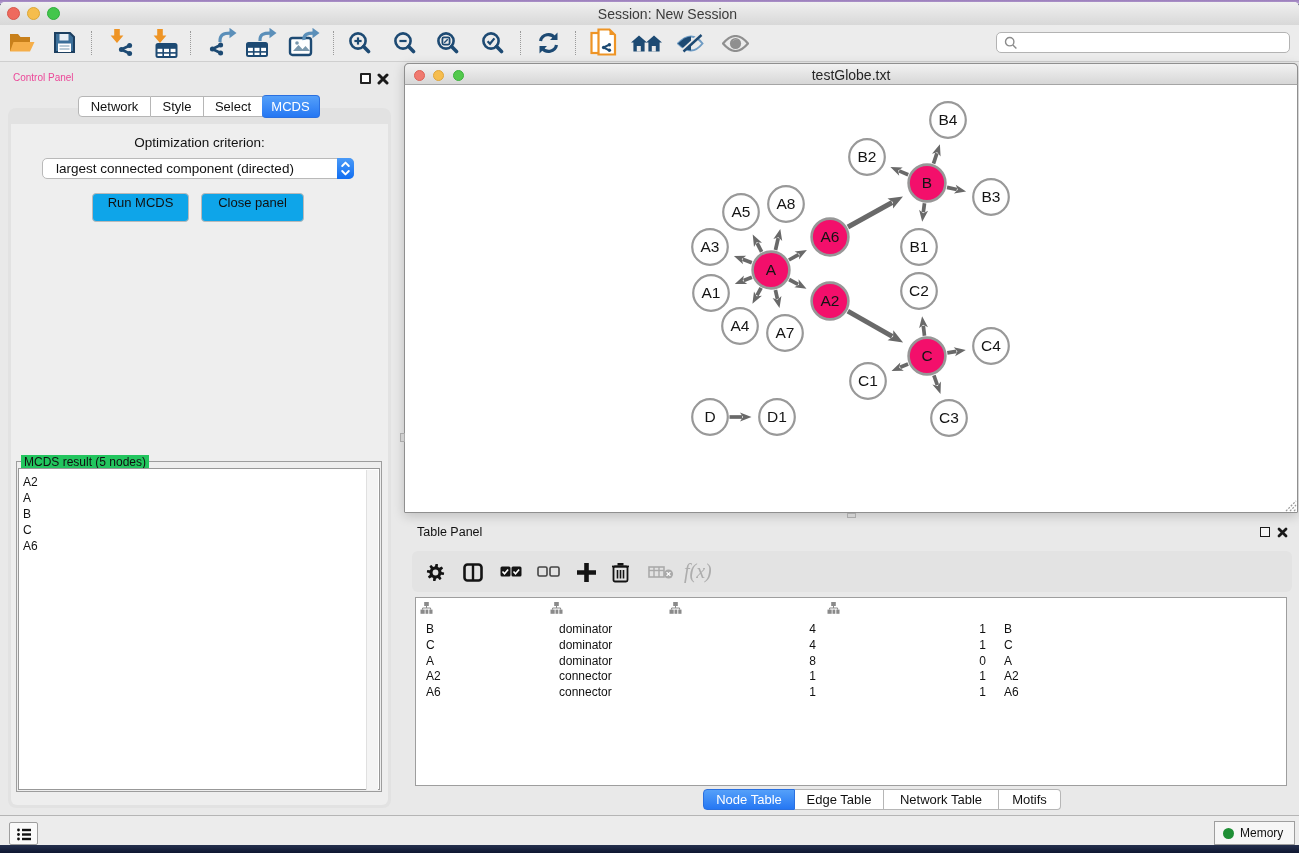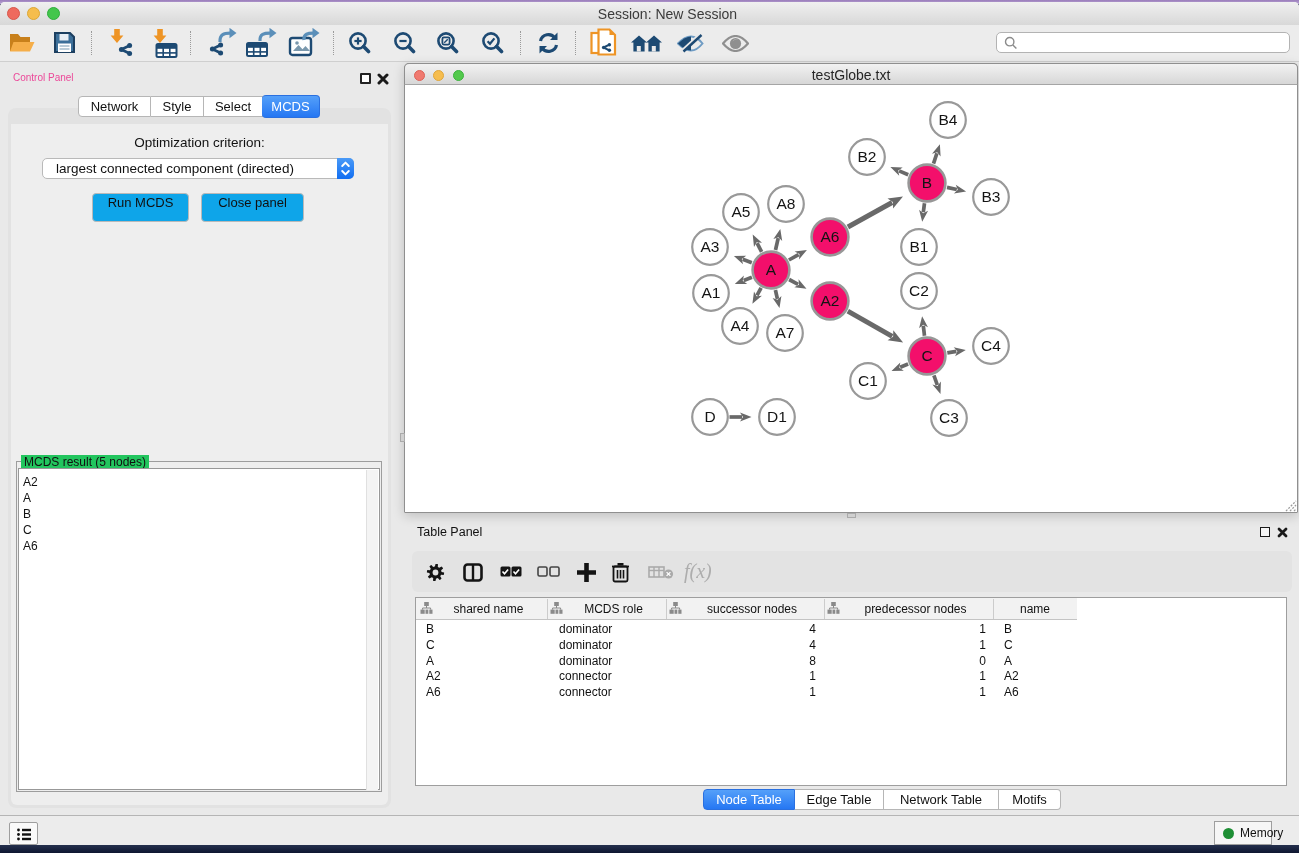--- a/index.html
+++ b/index.html
@@ -79,21 +79,21 @@
   display:flex; align-items:center; justify-content:center; }
 #bottomtabs div:first-child { border-radius:4px 0 0 4px; border-left:1px solid #b6b6b6; }
 #bottomtabs div:last-child { border-radius:0 4px 4px 0; }
 #bottomtabs div.sel { background:linear-gradient(180deg,#55a0f9,#2577f3); color:#fff; border-color:#2a70e0; }
 
 
 #statusbar { left:0; top:815px; width:1299px; height:30px; background:#ececec;
   border-top:1px solid #b5b5b5; }
 #listbtn { left:9px; top:822px; width:29px; height:23px; background:#fafafa;
   border:1px solid #9e9e9e; border-radius:2px; }
-#membtn { left:1214px; top:821px; width:58px; height:24px; background:#f6f6f6;
+#membtn { left:1214px; top:821px; width:81px; height:24px; background:#f6f6f6;
   border:1px solid #9e9e9e; font-size:12px; color:#111; }
 #membtn .dot { position:absolute; left:8px; top:6px; width:11px; height:11px; border-radius:50%;
   background:#1e8f35; }
 #membtn .t { position:absolute; left:25px; top:4px; }
 </style></head><body>
 <div id="deskTop" class="abs"></div>
 <div id="app" class="abs"></div>
 <div id="deskBottom" class="abs"></div>
 
 <div id="titlebar" class="abs">
@@ -293,31 +293,20 @@
 <svg style="position:absolute;left:648px;top:566px" width="26" height="13" viewBox="0 0 26 13">
     <rect x="1" y="1" width="15" height="10" fill="none" stroke="#aaa" stroke-width="1.6"></rect>
     <line x1="1" y1="4.5" x2="16" y2="4.5" stroke="#aaa" stroke-width="1.4"></line>
     <line x1="6" y1="1" x2="6" y2="11" stroke="#aaa" stroke-width="1.4"></line>
     <line x1="11" y1="1" x2="11" y2="11" stroke="#aaa" stroke-width="1.4"></line>
     <circle cx="20.5" cy="8" r="4.6" fill="#aaa"></circle>
     <path d="M18.6 6.1 l3.8 3.8 M22.4 6.1 l-3.8 3.8" stroke="#fff" stroke-width="1.3"></path>
   </svg>
 <div id="fx" class="abs">f(x)</div>
 <div id="tbl" class="abs">
-    <div id="thead">
-<div class="hcell" style="left:14px;width:117px">shared name</div>
-<div class="hsep" style="left:131px"></div>
-<div class="hcell" style="left:145px;width:105px">MCDS role</div>
-<div class="hsep" style="left:250px"></div>
-<div class="hcell" style="left:264px;width:144px">successor nodes</div>
-<div class="hsep" style="left:408px"></div>
-<div class="hcell" style="left:422px;width:155px">predecessor nodes</div>
-<div class="hsep" style="left:577px"></div>
-<div class="hcell" style="left:577px;width:84px">name</div>
-</div>
 <div class="trow" style="left:10px;top:23px">B</div>
 <div class="trow" style="left:143px;top:23px">dominator</div>
 <div class="trow num" style="left:250px;top:23px;width:150px">4</div>
 <div class="trow num" style="left:408px;top:23px;width:162px">1</div>
 <div class="trow" style="left:588px;top:23px">B</div>
 <div class="trow" style="left:10px;top:39px">C</div>
 <div class="trow" style="left:143px;top:39px">dominator</div>
 <div class="trow num" style="left:250px;top:39px;width:150px">4</div>
 <div class="trow num" style="left:408px;top:39px;width:162px">1</div>
 <div class="trow" style="left:588px;top:39px">C</div>

